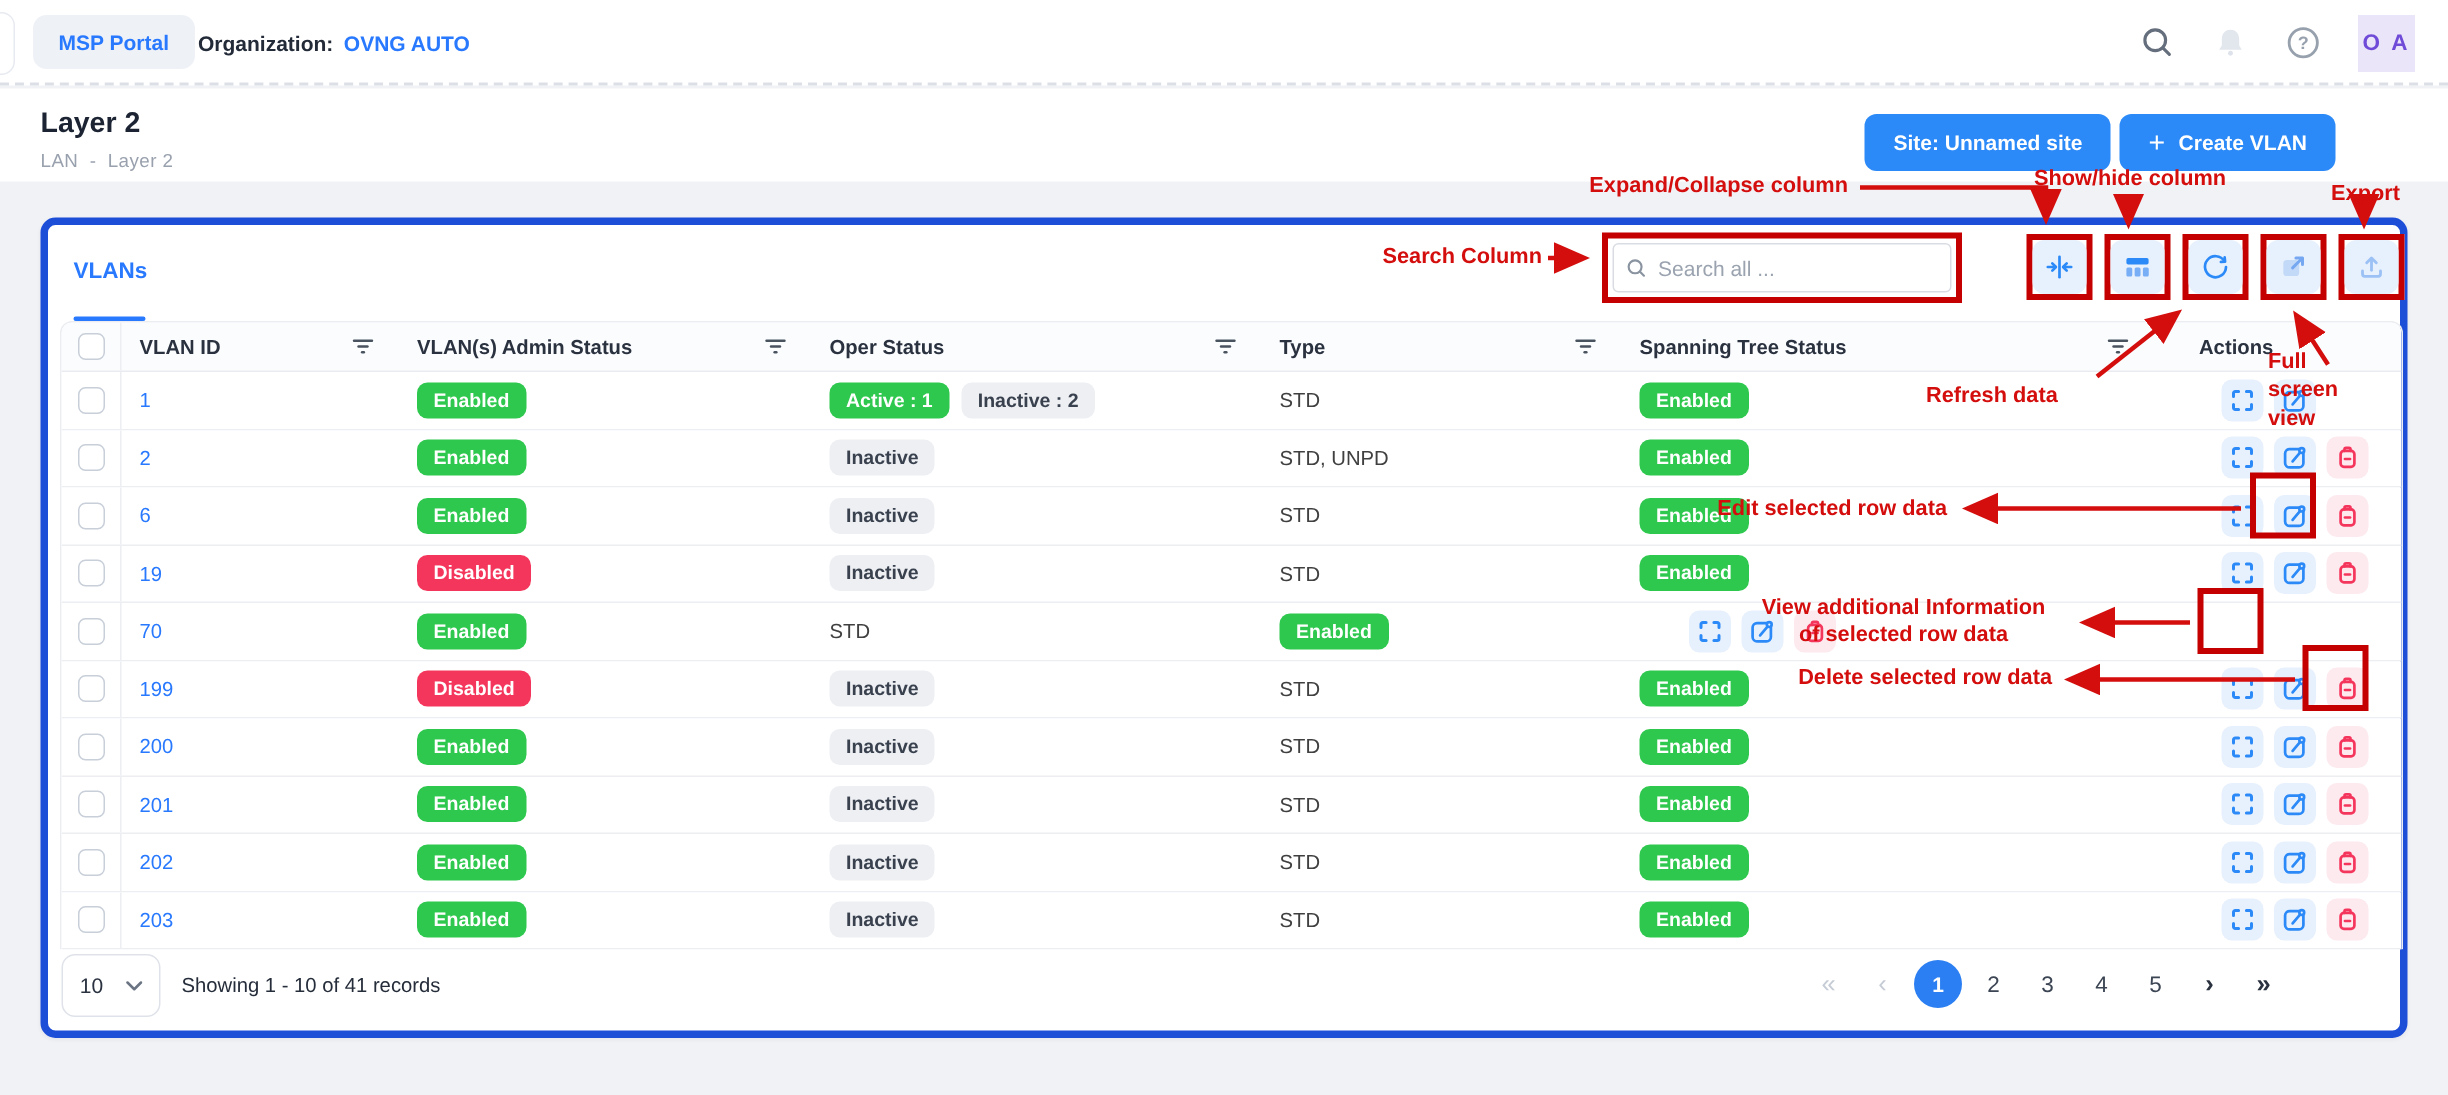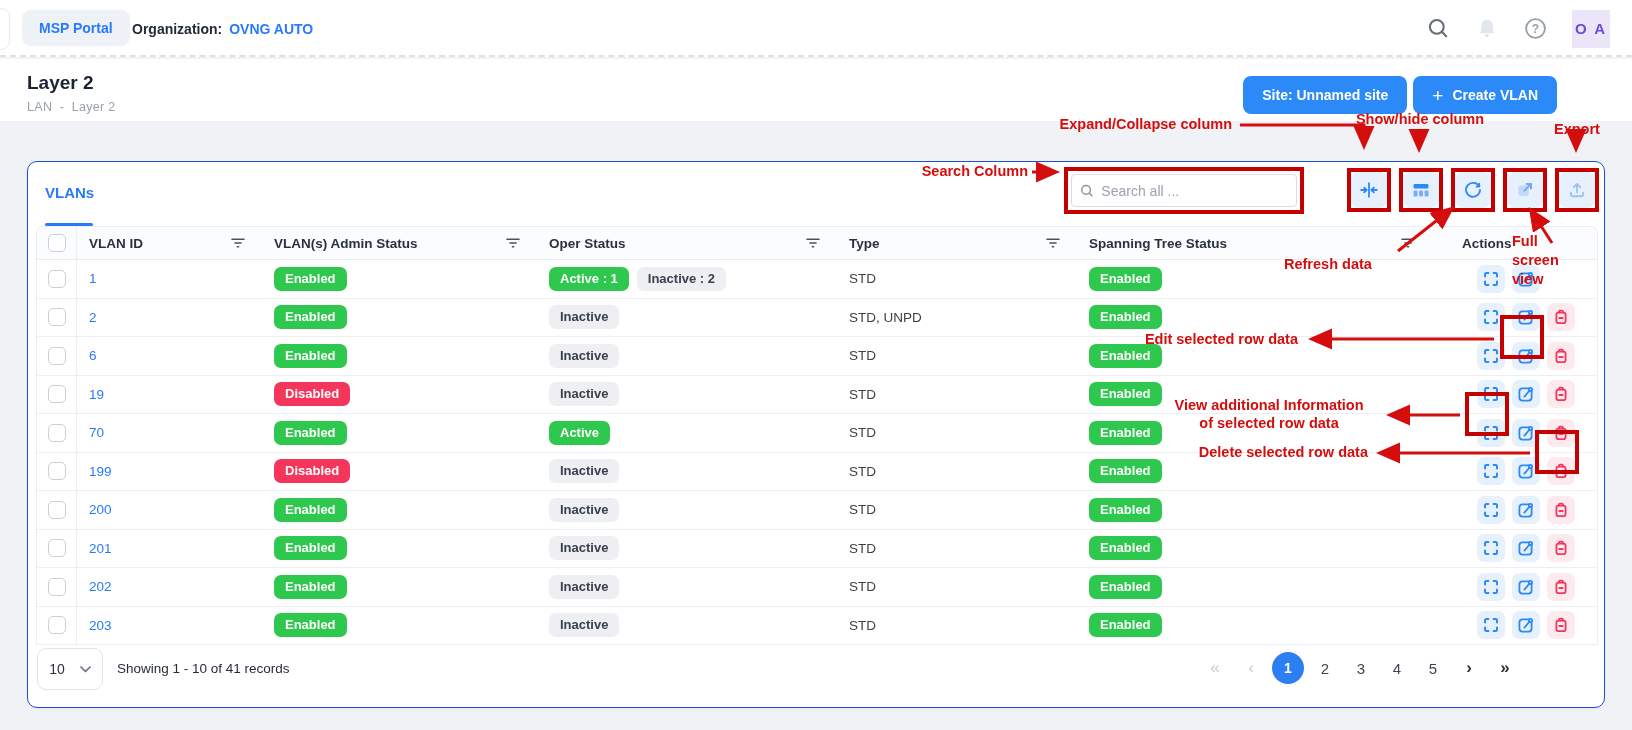--- a/index.html
+++ b/index.html
@@ -20,21 +20,21 @@
   .avatar{width:38px;height:38px;border-radius:0;background:#ebe5f9;color:#6f4bd8;font-weight:700;font-size:15px;display:flex;align-items:center;justify-content:center;letter-spacing:2px;}
   .icon-btn{background:none;border:none;display:flex;align-items:center;cursor:pointer;padding:0;}
   
   .page-head{position:absolute;left:0;top:59px;width:1632px;height:62px;background:#fff;}
   .page-title{position:absolute;left:27px;top:13px;font-size:19px;font-weight:700;color:#1c2433;}
   .breadcrumb{position:absolute;left:27px;top:41px;font-size:12.5px;color:#99a1ae;letter-spacing:.3px;}
   .head-buttons{position:absolute;right:75px;top:17px;display:flex;gap:6px;}
   .btn-blue{height:38px;border:none;border-radius:8px;background:#2b8af7;color:#fff;font-weight:700;font-size:14px;font-family:"Liberation Sans",sans-serif;padding:0 19px;display:flex;align-items:center;gap:9px;cursor:pointer;}
   .btn-plus{font-size:19px;font-weight:400;line-height:1;}
   
-  .card{position:absolute;left:27px;top:161px;width:1578px;height:547px;background:#fff;border:1px solid #1d4ed8;border-radius:10px;box-shadow:0 1px 3px rgba(16,24,40,.05);}
+  .card{position:absolute;left:27px;top:145px;width:1578px;height:547px;background:#fff;border:5px solid #1d4ed8;border-radius:10px;box-shadow:0 1px 3px rgba(16,24,40,.05);}
   .tab{position:absolute;left:17px;top:22px;color:#2979ff;font-weight:700;font-size:15px;cursor:pointer;}
   .tab-underline{position:absolute;left:17px;top:61px;width:48px;height:3px;background:#2979ff;border-radius:2px;}
   
   .search-frame{position:absolute;left:1036px;top:5px;width:240px;height:47px;border:4px solid #c40000;background:#fff;display:flex;align-items:center;padding:0 3px;}
   .search-inner{width:100%;height:33px;border:1px solid #d9dde3;border-radius:4px;display:flex;align-items:center;padding:0 8px;gap:7px;background:#fff;}
   .search-inner input{border:none;outline:none;width:100%;font-size:14px;color:#333;font-family:"Liberation Sans",sans-serif;}
   .search-inner input::placeholder{color:#9aa3af;}
   .tool-frame{position:absolute;top:6px;width:44px;height:44px;border:4px solid #c40000;display:flex;align-items:center;justify-content:center;background:#fff;}
   .toolbtn{width:36px;height:36px;background:#e7f0fd;border:none;border-radius:8px;display:flex;align-items:center;justify-content:center;cursor:pointer;padding:0;}
   
@@ -408,23 +408,20 @@
   <div class="trow">
     <div class="c-check">
             <span class="cb"></span>
           </div>
     <div class="cell">
             <a class="idlink">70</a>
           </div>
     <div class="cell">
             <span class="badge green">Enabled</span>
           </div>
-    <div class="cell c-oper">
-            <span class="badge green">Active</span>
-          </div>
     <div class="cell">
             <span class="typetext">STD</span>
           </div>
     <div class="cell">
             <span class="badge green">Enabled</span>
           </div>
     <div class="cell c-actions">
       <button class="act">
         <svg width="20" height="20" viewBox="0 0 20 20" fill="none" stroke="#2b8af7" stroke-width="2" stroke-linecap="round" stroke-linejoin="round">
                 <path d="M4 7.4V5.2A1.2 1.2 0 0 1 5.2 4h2.2"></path>

